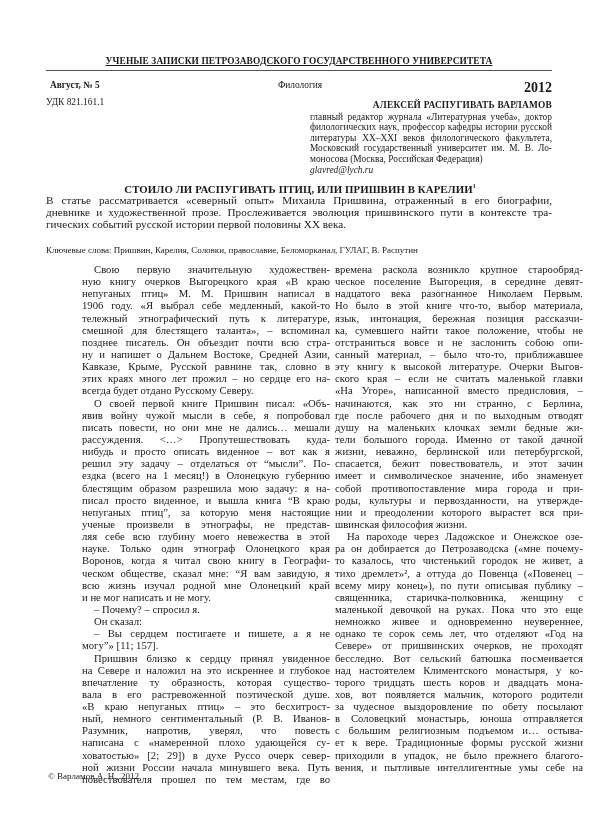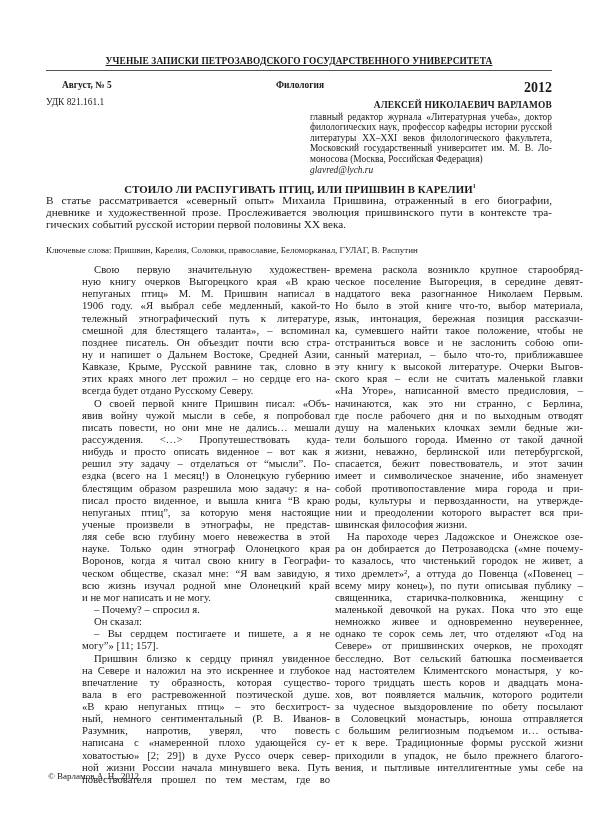--- a/index.html
+++ b/index.html
@@ -1,22 +1,22 @@
 <!DOCTYPE html>
 <html><head>
 <meta charset="utf-8">
 <style>
   html, body { margin: 0; padding: 0; background: #ffffff; }
   body { width: 600px; height: 820px; position: relative; overflow: hidden;
          font-family: "Liberation Serif", "DejaVu Serif", serif; color: #1a1a1a; }
   .journal-title { position: absolute; top: 56px; left: 46px; width: 506px; text-align: center;
                    font-size: 9.4px; font-weight: bold; letter-spacing: 0.1px; text-decoration: underline; }
   .rule { position: absolute; top: 70px; left: 46px; width: 506px; height: 0; border-top: 1px solid #555; }
-  .issue { position: absolute; top: 80px; left: 62px; font-size: 9.4px; font-weight: bold; }
-  .section { position: absolute; top: 80px; left: 0; width: 600px; text-align: center; font-size: 9.4px; font-weight: bold; }
+  .issue { position: absolute; top: 80px; left: 50px; font-size: 9.4px; font-weight: bold; }
+  .section { position: absolute; top: 80px; left: 0; width: 600px; text-align: center; font-size: 9.4px; font-weight: normal; }
   .year { position: absolute; top: 80px; right: 48px; font-size: 14px; font-weight: bold; }
   .udk { position: absolute; top: 97px; left: 46px; font-size: 9.4px; }
   .author-block { position: absolute; top: 100px; left: 304px; width: 248px; font-size: 9.4px; line-height: 10.6px; }
   .author-name { text-align: right; font-weight: bold; font-size: 9.4px; margin-bottom: 1px; letter-spacing: 0.2px; }
   .affil { text-align: justify; text-align-last: left; padding-left: 6px; }
   .affil .line { display: block; text-align: justify; text-align-last: justify; }
   .affil .line.last { text-align-last: left; }
   .email { font-style: italic; padding-left: 6px; }
   .article-title { position: absolute; top: 183px; left: 0; width: 600px; text-align: center;
                    font-size: 10.8px; font-weight: bold; letter-spacing: 0.1px; }
@@ -38,21 +38,21 @@
 <body>
 
 <div class="journal-title">УЧЕНЫЕ ЗАПИСКИ ПЕТРОЗАВОДСКОГО ГОСУДАРСТВЕННОГО УНИВЕРСИТЕТА</div>
 <div class="rule"></div>
 <div class="issue">Август, № 5</div>
 <div class="section">Филология</div>
 <div class="year">2012</div>
 <div class="udk">УДК 821.161.1</div>
 
 <div class="author-block">
-  <div class="author-name">АЛЕКСЕЙ НИКОЛАЕВИЧ ВАРЛАМОВ</div>
+  <div class="author-name">АЛЕКСЕЙ РАСПУГИВАТЬ ВАРЛАМОВ</div>
   <div class="affil" id="affil">
       <span class="line">главный редактор журнала «Литературная учеба», доктор</span>
       <span class="line">филологических наук, профессор кафедры истории русской</span>
       <span class="line">литературы XX–XXI веков филологического факультета,</span>
       <span class="line">Московский государственный университет им. М. В. Ло-</span>
       <span class="line last">моносова (Москва, Российская Федерация)</span>
     </div>
   <div class="email">glavred@lych.ru</div>
 </div>
 

